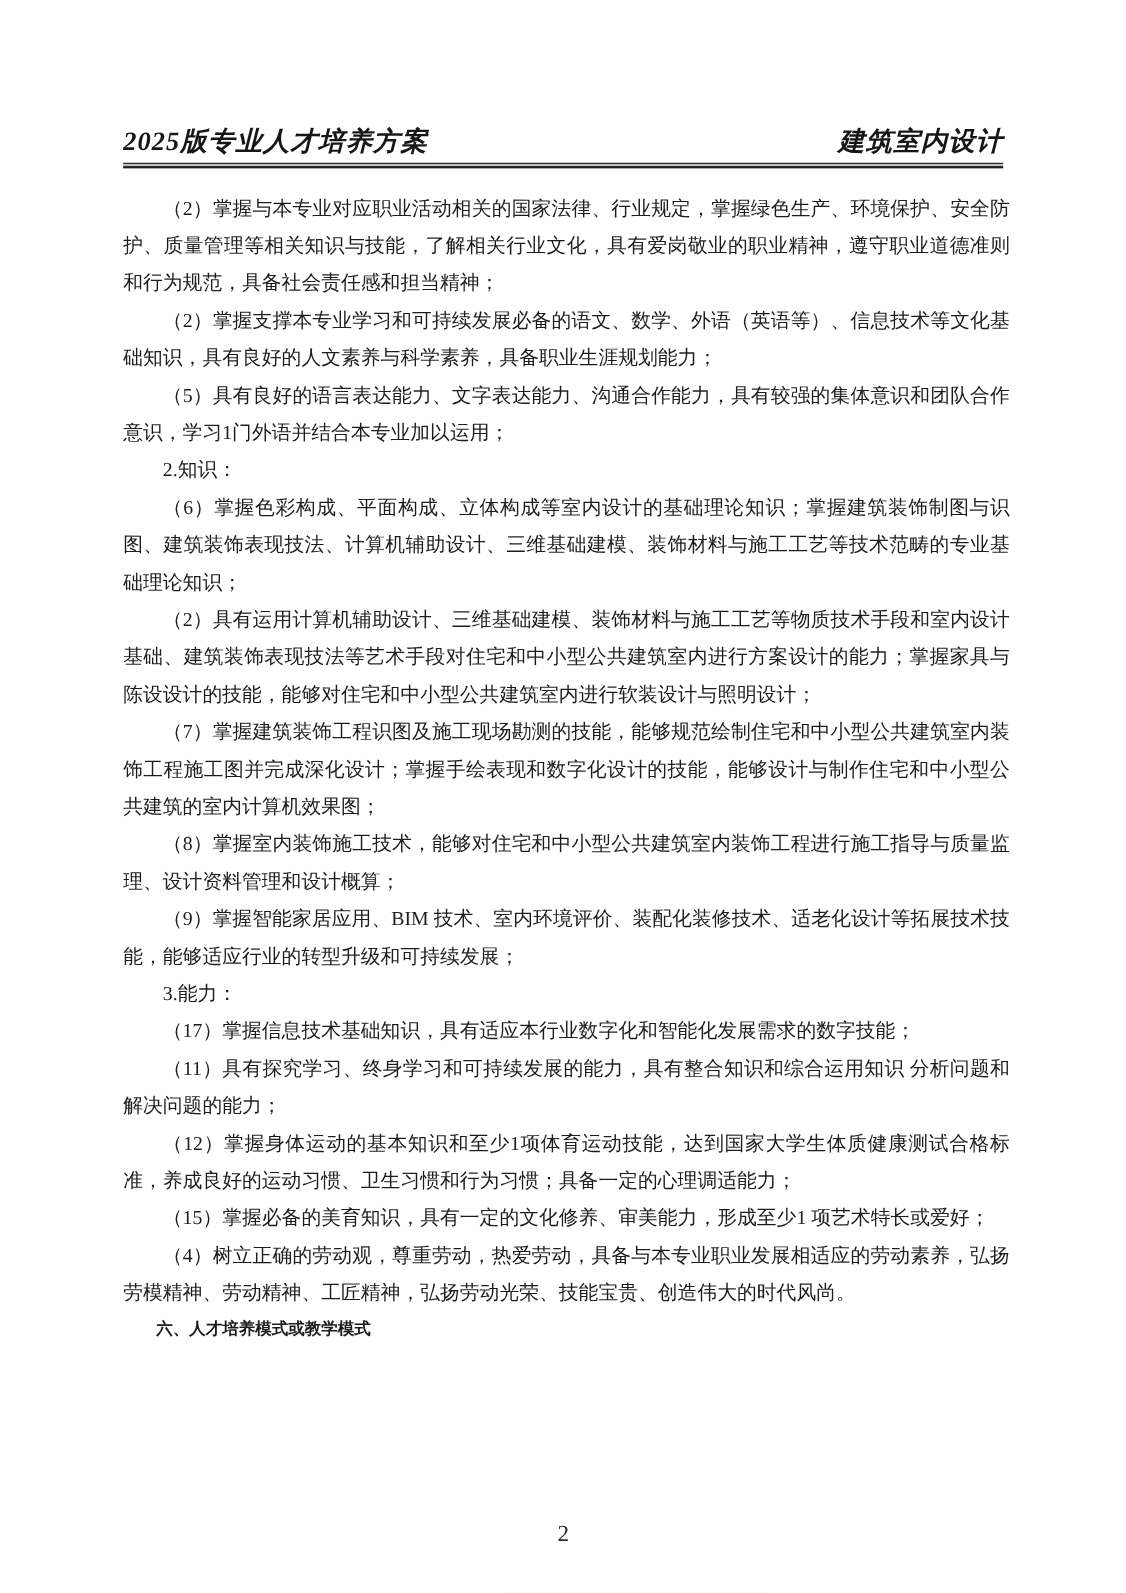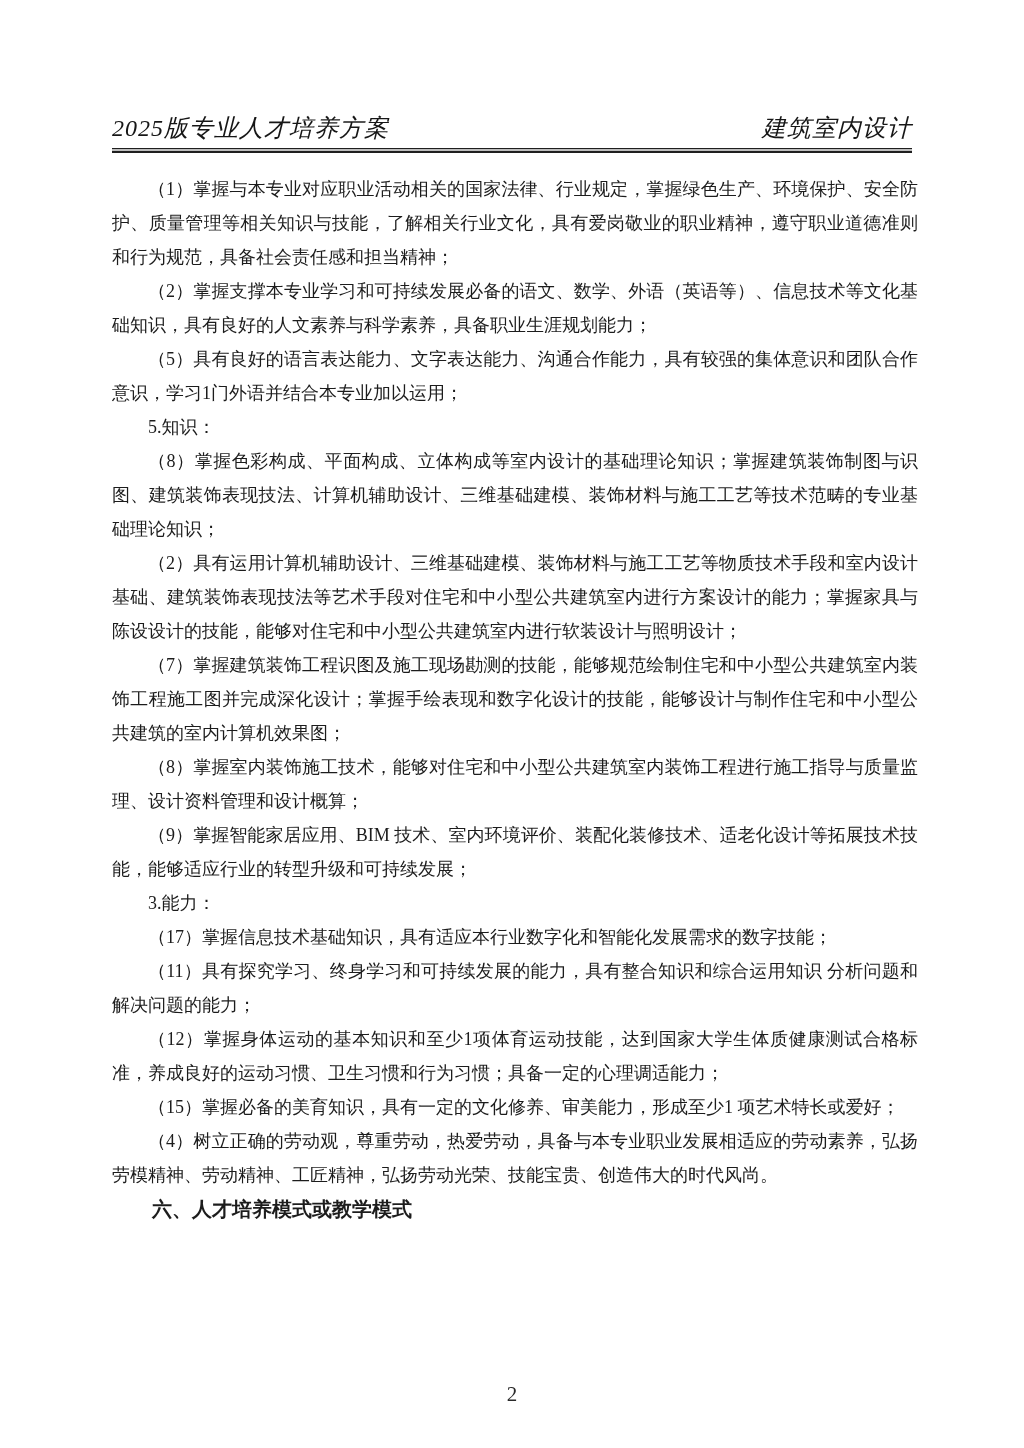--- a/index.html
+++ b/index.html
@@ -15,21 +15,21 @@
   .header {
     position:absolute;
     left:112px; top:112px;
     width:800px;
     display:flex;
     justify-content:space-between;
     align-items:flex-end;
   }
   .header-title {
     font-size:24px;
-    font-weight:normal;
+    font-weight:bold;
     font-style:italic;
     letter-spacing:1px;
     color:#161616;
     white-space:nowrap;
   }
   .header-rule {
     position:absolute;
     left:112px; top:148px;
     width:800px;
     height:2px;
@@ -46,21 +46,21 @@
     text-align:justify;
   }
   .doc-body p {
     margin:0;
     padding:0;
     text-indent:2em;
   }
   .doc-body p.bold {
     font-weight:bold;
     font-family:Liberation Sans, sans-serif;
-    font-size:20px;
+    font-size:15px;
   }
   .page-number {
     position:absolute;
     left:0; top:1382px;
     width:100%;
     text-align:center;
     font-size:21px;
     color:#2a2a2a;
   }
 </style>
@@ -70,25 +70,25 @@
 <div class="page">
 
   <div class="header">
     <span class="header-title">2025版专业人才培养方案</span>
     <span class="header-title">建筑室内设计</span>
   </div>
 
   <div class="header-rule"></div>
 
   <div class="doc-body">
-      <p>（1）掌握与本专业对应职业活动相关的国家法律、行业规定，掌握绿色生产、环境保护、安全防护、质量管理等相关知识与技能，了解相关行业文化，具有爱岗敬业的职业精神，遵守职业道德准则和行为规范，具备社会责任感和担当精神；</p>
+      <p>（2）掌握与本专业对应职业活动相关的国家法律、行业规定，掌握绿色生产、环境保护、安全防护、质量管理等相关知识与技能，了解相关行业文化，具有爱岗敬业的职业精神，遵守职业道德准则和行为规范，具备社会责任感和担当精神；</p>
       <p>（2）掌握支撑本专业学习和可持续发展必备的语文、数学、外语（英语等）、信息技术等文化基础知识，具有良好的人文素养与科学素养，具备职业生涯规划能力；</p>
       <p>（5）具有良好的语言表达能力、文字表达能力、沟通合作能力，具有较强的集体意识和团队合作意识，学习1门外语并结合本专业加以运用；</p>
-      <p>5.知识：</p>
-      <p>（8）掌握色彩构成、平面构成、立体构成等室内设计的基础理论知识；掌握建筑装饰制图与识图、建筑装饰表现技法、计算机辅助设计、三维基础建模、装饰材料与施工工艺等技术范畴的专业基础理论知识；</p>
+      <p>2.知识：</p>
+      <p>（6）掌握色彩构成、平面构成、立体构成等室内设计的基础理论知识；掌握建筑装饰制图与识图、建筑装饰表现技法、计算机辅助设计、三维基础建模、装饰材料与施工工艺等技术范畴的专业基础理论知识；</p>
       <p>（2）具有运用计算机辅助设计、三维基础建模、装饰材料与施工工艺等物质技术手段和室内设计基础、建筑装饰表现技法等艺术手段对住宅和中小型公共建筑室内进行方案设计的能力；掌握家具与陈设设计的技能，能够对住宅和中小型公共建筑室内进行软装设计与照明设计；</p>
       <p>（7）掌握建筑装饰工程识图及施工现场勘测的技能，能够规范绘制住宅和中小型公共建筑室内装饰工程施工图并完成深化设计；掌握手绘表现和数字化设计的技能，能够设计与制作住宅和中小型公共建筑的室内计算机效果图；</p>
       <p>（8）掌握室内装饰施工技术，能够对住宅和中小型公共建筑室内装饰工程进行施工指导与质量监理、设计资料管理和设计概算；</p>
       <p>（9）掌握智能家居应用、BIM 技术、室内环境评价、装配化装修技术、适老化设计等拓展技术技能，能够适应行业的转型升级和可持续发展；</p>
       <p>3.能力：</p>
       <p>（17）掌握信息技术基础知识，具有适应本行业数字化和智能化发展需求的数字技能；</p>
       <p>（11）具有探究学习、终身学习和可持续发展的能力，具有整合知识和综合运用知识 分析问题和解决问题的能力；</p>
       <p>（12）掌握身体运动的基本知识和至少1项体育运动技能，达到国家大学生体质健康测试合格标准，养成良好的运动习惯、卫生习惯和行为习惯；具备一定的心理调适能力；</p>
       <p>（15）掌握必备的美育知识，具有一定的文化修养、审美能力，形成至少1 项艺术特长或爱好；</p>
       <p>（4）树立正确的劳动观，尊重劳动，热爱劳动，具备与本专业职业发展相适应的劳动素养，弘扬劳模精神、劳动精神、工匠精神，弘扬劳动光荣、技能宝贵、创造伟大的时代风尚。</p>

